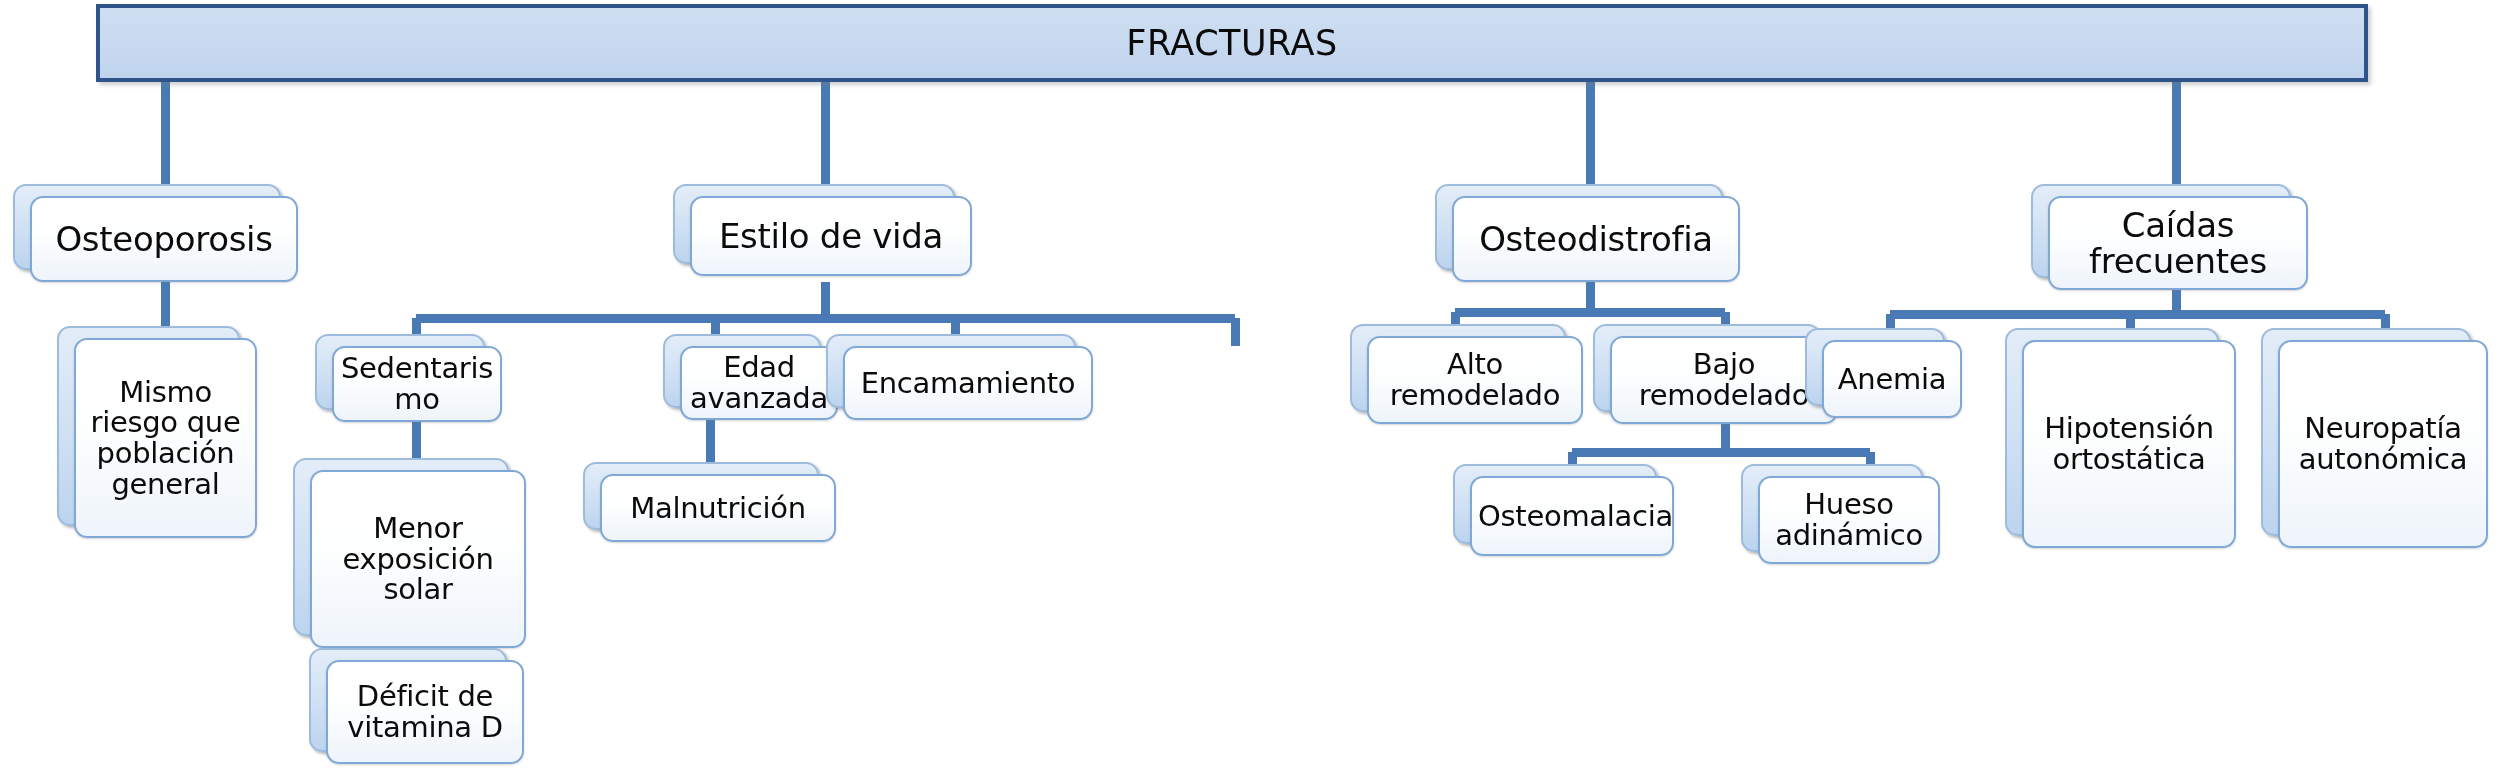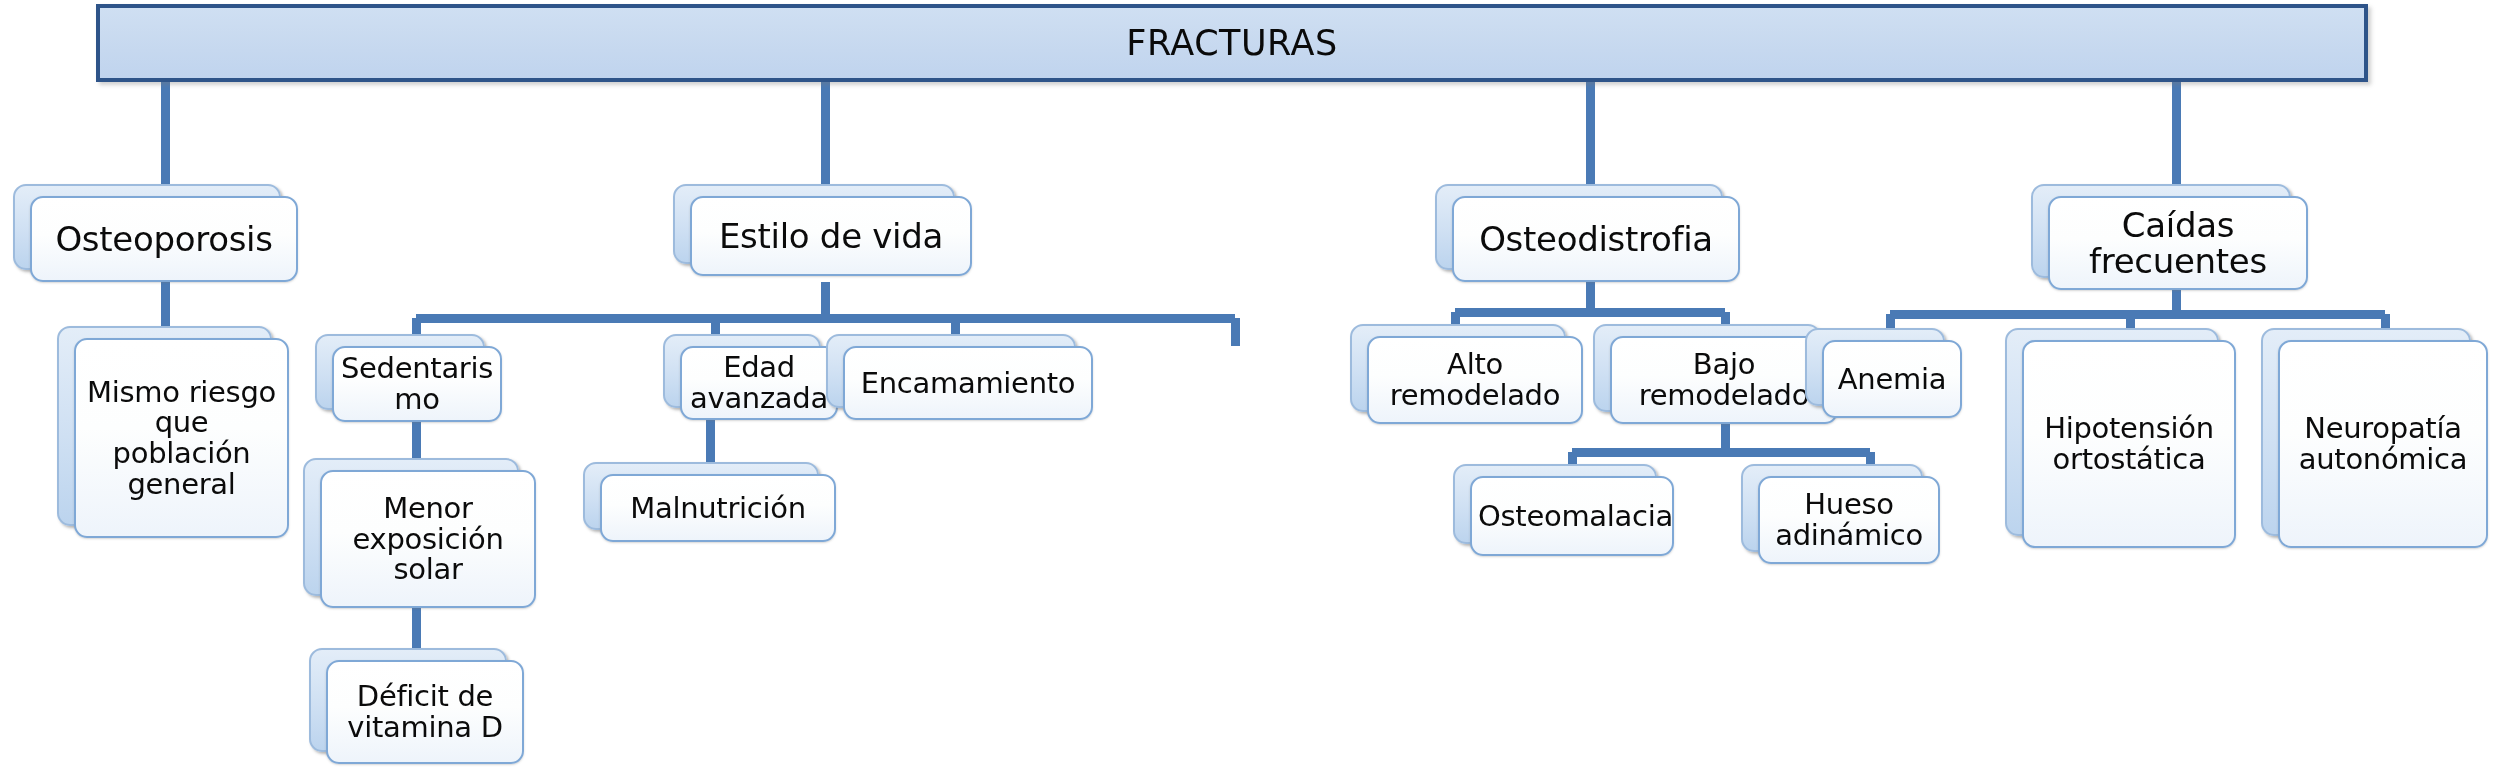--- a/index.html
+++ b/index.html
@@ -122,42 +122,42 @@
     <span>FRACTURAS</span>
   </div>
 
   <div class="node" style="left:30px;top:196px;width:268px;height:86px;">
     <div class="shadowcard"></div>
     <div class="card fs-34">
       <span>Osteoporosis</span>
     </div>
   </div>
 
-  <div class="node" style="left:74px;top:338px;width:215px;height:200px;">
+  <div class="node" style="left:74px;top:338px;width:183px;height:200px;">
     <div class="shadowcard"></div>
     <div class="card fs-29">
       <span>Mismo riesgo que población general</span>
     </div>
   </div>
 
   <div class="node" style="left:690px;top:196px;width:282px;height:80px;">
     <div class="shadowcard"></div>
     <div class="card fs-34">
       <span>Estilo de vida</span>
     </div>
   </div>
 
   <div class="node" style="left:332px;top:346px;width:170px;height:76px;">
     <div class="shadowcard"></div>
     <div class="card fs-29">
       <span>Sedentaris mo</span>
     </div>
   </div>
 
-  <div class="node" style="left:320px;top:470px;width:216px;height:138px;">
+  <div class="node" style="left:310px;top:470px;width:216px;height:178px;">
     <div class="shadowcard"></div>
     <div class="card fs-29">
       <span>Menor exposición solar</span>
     </div>
   </div>
 
   <div class="node" style="left:326px;top:660px;width:198px;height:104px;">
     <div class="shadowcard"></div>
     <div class="card fs-29">
       <span>Déficit de vitamina D</span>

